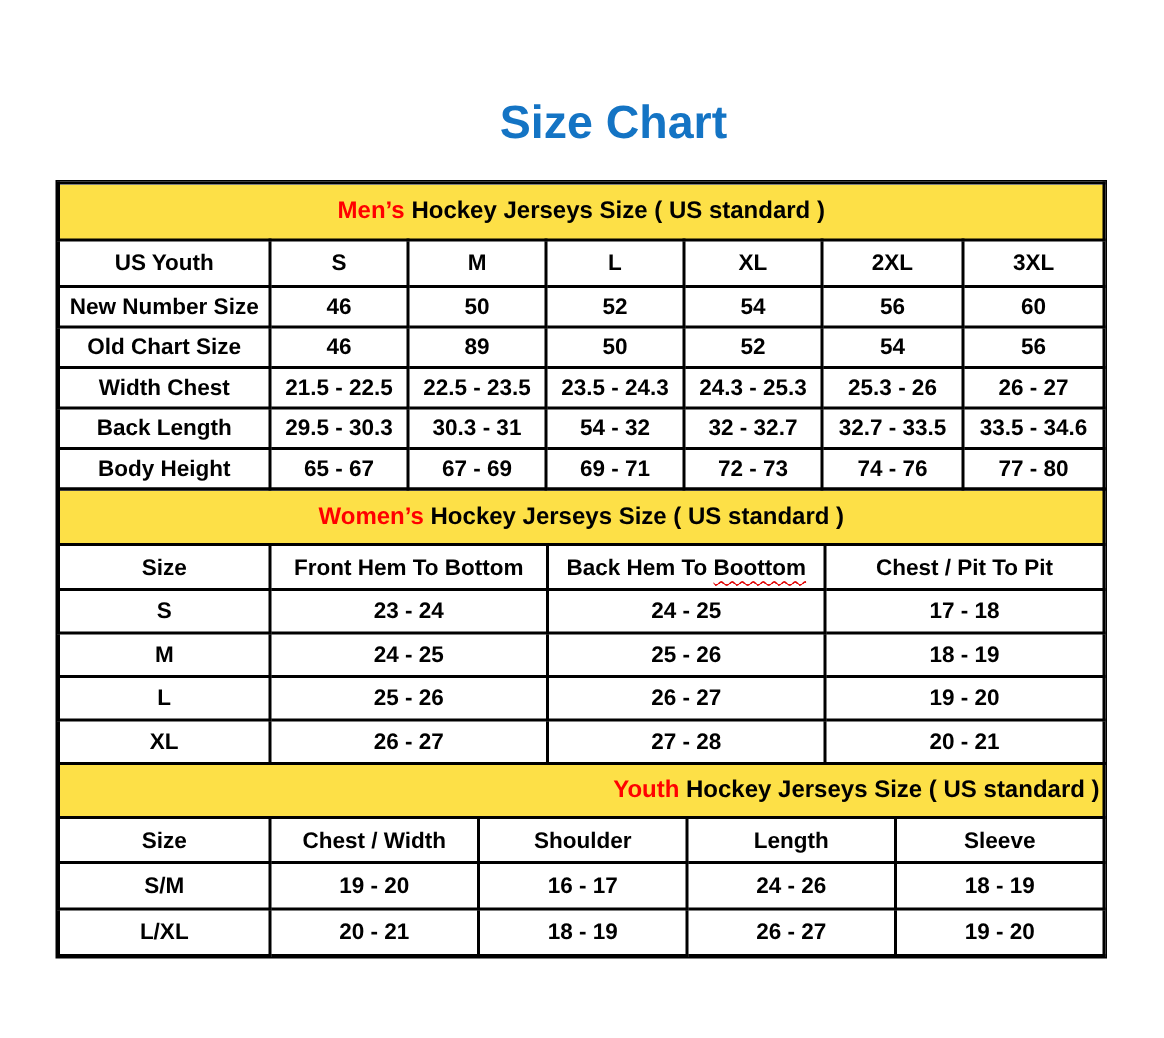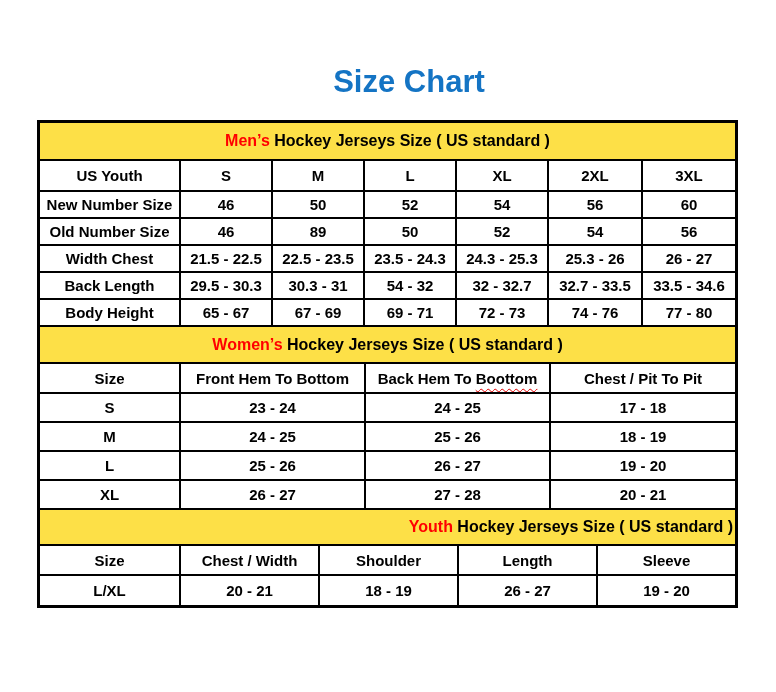--- a/index.html
+++ b/index.html
@@ -84,21 +84,21 @@
       <tr class="data">
         <td>New Number Size</td>
         <td>46</td>
         <td>50</td>
         <td>52</td>
         <td>54</td>
         <td>56</td>
         <td>60</td>
       </tr>
       <tr class="data">
-        <td>Old Number Size</td>
+        <td>Old Chart Size</td>
         <td>46</td>
         <td>89</td>
         <td>50</td>
         <td>52</td>
         <td>54</td>
         <td>56</td>
       </tr>
       <tr class="data">
         <td>Width Chest</td>
         <td>21.5 - 22.5</td>
@@ -186,20 +186,27 @@
         <td colspan="5"><span class="red">Youth</span><span> Hockey Jerseys Size ( US standard )</span></td>
       </tr>
       <tr class="head">
         <th>Size</th>
         <th>Chest / Width</th>
         <th>Shoulder</th>
         <th>Length</th>
         <th>Sleeve</th>
       </tr>
       <tr class="data">
+        <td>S/M</td>
+        <td>19 - 20</td>
+        <td>16 - 17</td>
+        <td>24 - 26</td>
+        <td>18 - 19</td>
+      </tr>
+      <tr class="data">
         <td>L/XL</td>
         <td>20 - 21</td>
         <td>18 - 19</td>
         <td>26 - 27</td>
         <td>19 - 20</td>
       </tr>
     </tbody>
       </table>
 
   </div>

